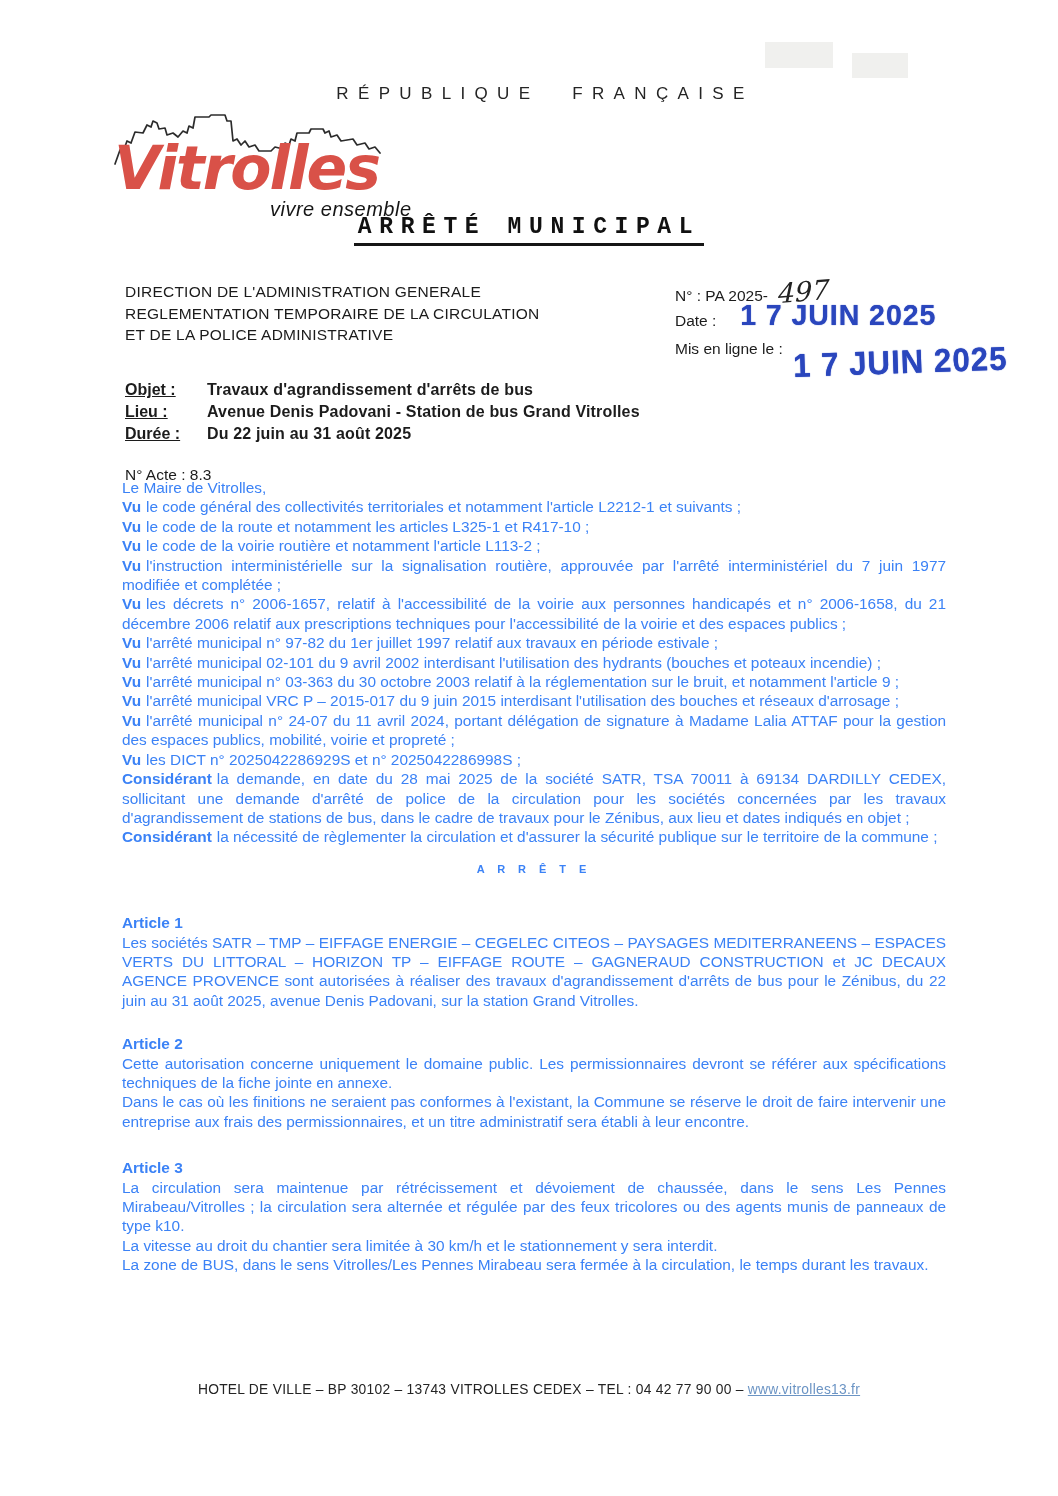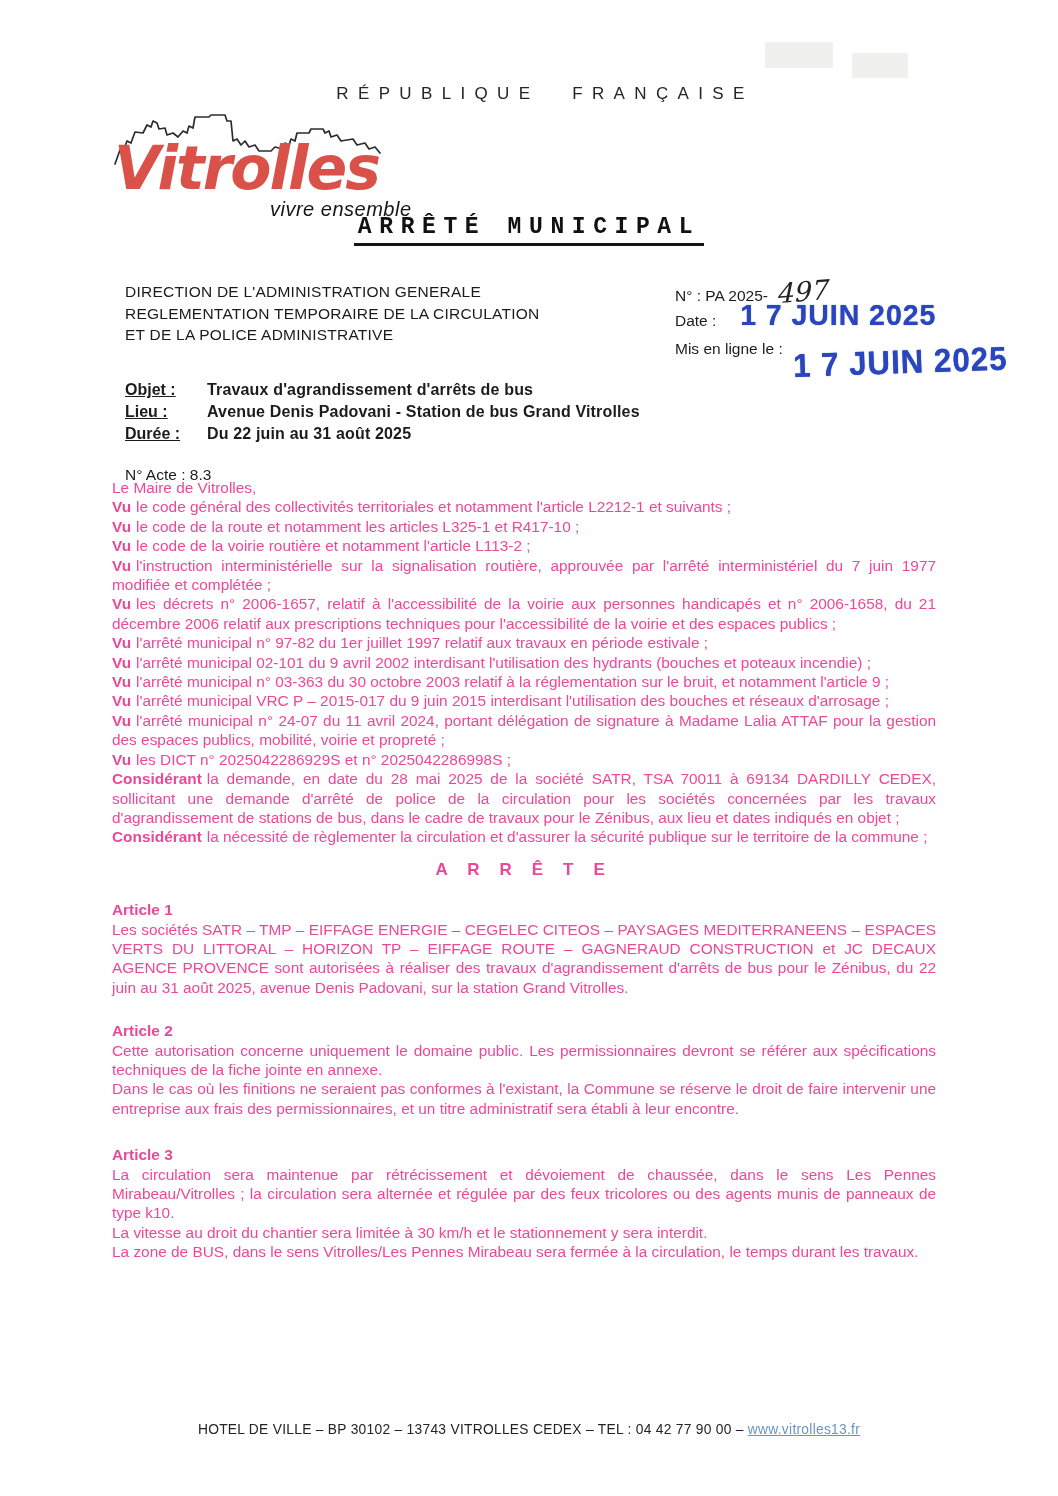--- a/index.html
+++ b/index.html
@@ -41,34 +41,34 @@
   .stamp1 { left:60px; top:17px; font-size:30px; letter-spacing:1px; transform:scaleX(0.95); }
   .stamp2 { left:118px; top:66px; font-size:33px; letter-spacing:1px;
             transform:rotate(-2deg) scaleX(0.95); transform-origin:left center; }
 
   .subject { position:absolute; left:125px; top:379px; width:700px; font-size:16px; }
   .subject-row { display:flex; line-height:22px; }
   .subject-label { font-weight:bold; text-decoration:underline; min-width:82px; }
   .subject-value { font-weight:bold; letter-spacing:0.01em; }
   .acte-row { font-size:15.5px; line-height:22px; margin-top:19px; }
 
-  .bodytext { position:absolute; left:112px; top:478px; width:824px;
-              font-size:15.4px; line-height:19.4px; text-align:justify; color:#ec4899; }
+  .bodytext { position:absolute; left:122px; top:478px; width:824px;
+              font-size:15.4px; line-height:19.4px; text-align:justify; color:#3b82f6; }
   .salutation { text-align:left; margin-bottom:17px; }
   .bodytext p { margin:0; }
   .prefix { font-weight:bold; margin-right:5px; }
-  .arrete-heading { text-align:center; font-weight:bold; font-size:17px;
+  .arrete-heading { text-align:center; font-weight:bold; font-size:11px;
                     letter-spacing:0.45em; margin:13px 0 3px 0; }
   .article-title { font-weight:bold; margin-top:0; }
-  .article { margin-top:21px; }
+  .article { margin-top:34px; }
   .article:first-of-type { margin-top:2px; }
   .article2 { margin-top:24px; }
   .article3 { margin-top:27px; }
 
-  .footer { position:absolute; left:0; top:1422px; width:100%; text-align:center;
+  .footer { position:absolute; left:0; top:1382px; width:100%; text-align:center;
             font-size:13.8px; color:#242424; letter-spacing:0.02em; }
   .footer a { color:#6b94c4; text-decoration:underline; }
 </style>
 </head>
 <body>
 
 <div class="page">
 
   <div class="artifact a1"></div>
   <div class="artifact a2"></div>

